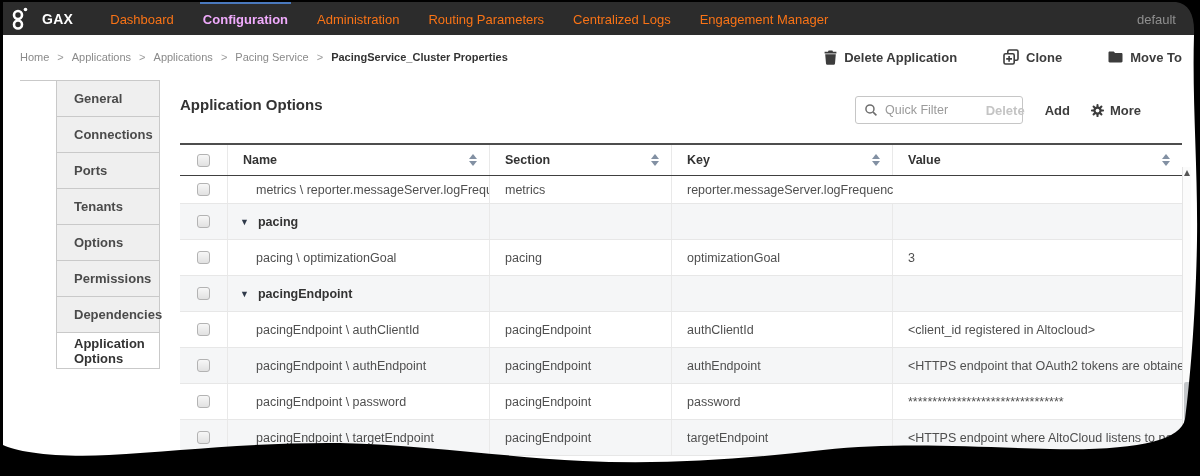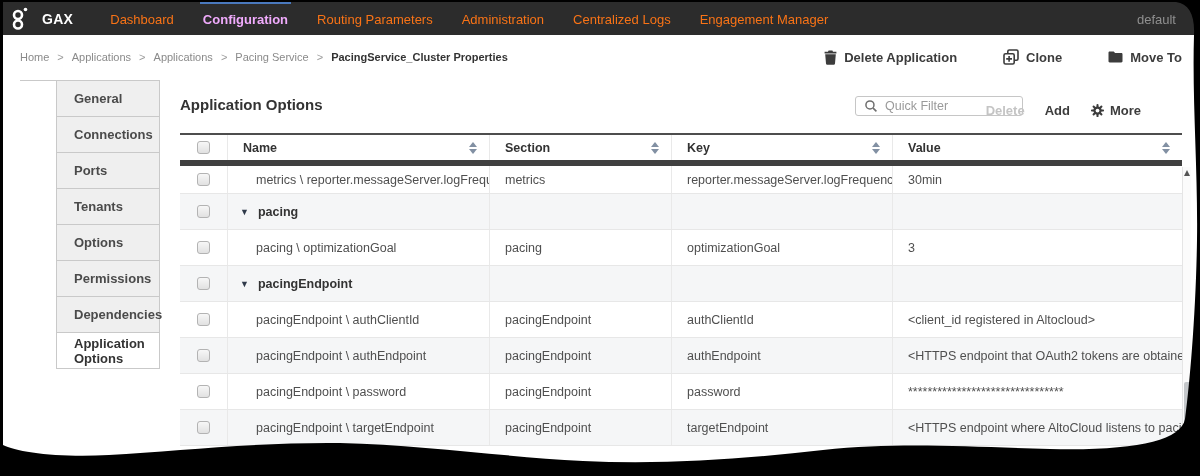--- a/index.html
+++ b/index.html
@@ -32,35 +32,35 @@
 
   
   .sidebar { position:absolute; left:20px; top:80px; width:140px; border-top:1px solid #c9c9c9;padding-left:36px; }
   .side-item { height:36px; background:#efefef; border:1px solid #c9c9c9; border-top:none;
                display:flex; align-items:center; padding-left:17px; font-size:13px; font-weight:bold;
                color:#4a4a4a; cursor:pointer; }
   .side-item.active { background:#fff; color:#333; }
 
   
   .panel-title { position:absolute; left:180px; top:96px; font-size:15px; font-weight:bold; color:#333; }
-  .quick-filter { position:absolute; left:855px; top:96px; width:168px; height:20px; border:1px solid #c6c6c6;
+  .quick-filter { position:absolute; left:855px; top:96px; width:168px; height:28px; border:1px solid #c6c6c6;
                   border-radius:3px; background:#fff; display:flex; align-items:center; padding:0 8px; gap:7px; }
   .quick-filter input { border:none; outline:none; width:120px; font-size:12.5px; color:#444;
                         font-family:"Liberation Sans", sans-serif; background:transparent; }
   .quick-filter input::placeholder { color:#9a9a9a; }
   .panel-btns { position:absolute; left:975px; top:96px; width:166px; height:28px; display:flex;
                 align-items:center; justify-content:flex-end; gap:20px; }
   .pbtn { font-size:13px; font-weight:bold; color:#3c3c3c; cursor:pointer; display:flex; align-items:center; gap:5px; }
   .pbtn.disabled { color:#c4c4c4; cursor:default; }
 
   
   .tbl { position:absolute; left:180px; top:133px; width:1002px; }
   .trow { display:grid; grid-template-columns:48px 262px 182px 221px 1fr; height:36px; background:#fff;
           border-bottom:1px solid #e7e7e7; }
-  .trow.thead { height:33px; border-top:2px solid #4d4d4d; border-bottom:6px solid #404040; }
+  .trow.thead { height:33px; border-top:2px solid #4d4d4d; border-bottom:1px solid #404040;margin-top:10px; }
   .trow.alt { background:#f5f6f7; }
   .trow.clipped { height:28px; }
   .cell { display:flex; align-items:center; padding:0 12px 0 15px; font-size:12.5px; color:#4f4f4f;
           border-right:1px solid #e9e9e9; overflow:hidden; white-space:nowrap; }
   .cell:last-child { border-right:none; }
   .c-check { justify-content:center; padding:0; }
   .c-name { padding-left:28px; }
   .th { font-weight:bold; color:#333; justify-content:space-between; padding-left:15px; }
   .group-name { padding-left:12px; font-weight:bold; color:#333; gap:9px; }
   .tri { font-size:9px; color:#2f3a4a; cursor:pointer; }
@@ -98,22 +98,22 @@
         <circle cx="15.5" cy="3.5" r="1.8" fill="#fff"></circle>
       </svg>
     </span>
     <span class="nav-brand">GAX</span>
     <div class="nav-items">
       <span class="nav-item">Dashboard</span>
       <span class="nav-item active">
           <span class="tab-indicator"></span>
           <span>Configuration</span>
         </span>
+      <span class="nav-item">Administration</span>
       <span class="nav-item">Routing Parameters</span>
-      <span class="nav-item">Administration</span>
       <span class="nav-item">Centralized Logs</span>
       <span class="nav-item">Engagement Manager</span>
     </div>
     <span class="nav-right">default</span>
   </div>
 
   <div class="crumbbar">
     <div class="crumbs">
       <span class="crumb">Home</span>
       <span class="crumb-sep">&gt;</span>
@@ -234,21 +234,20 @@
         </div>
     </div>
 
     <div class="trow clipped">
       <div class="cell c-check">
           <span class="checkbox"></span>
         </div>
       <div class="cell c-name">metrics \ reporter.messageServer.logFreque...</div>
       <div class="cell">metrics</div>
       <div class="cell">reporter.messageServer.logFrequency</div>
-      <div class="cell">30min</div>
     </div>
 
     <div class="trow alt">
       <div class="cell c-check">
           <span class="checkbox"></span>
         </div>
       <div class="cell group-name">
           <span class="tri">▼</span>
           <span>pacing</span>
         </div>

